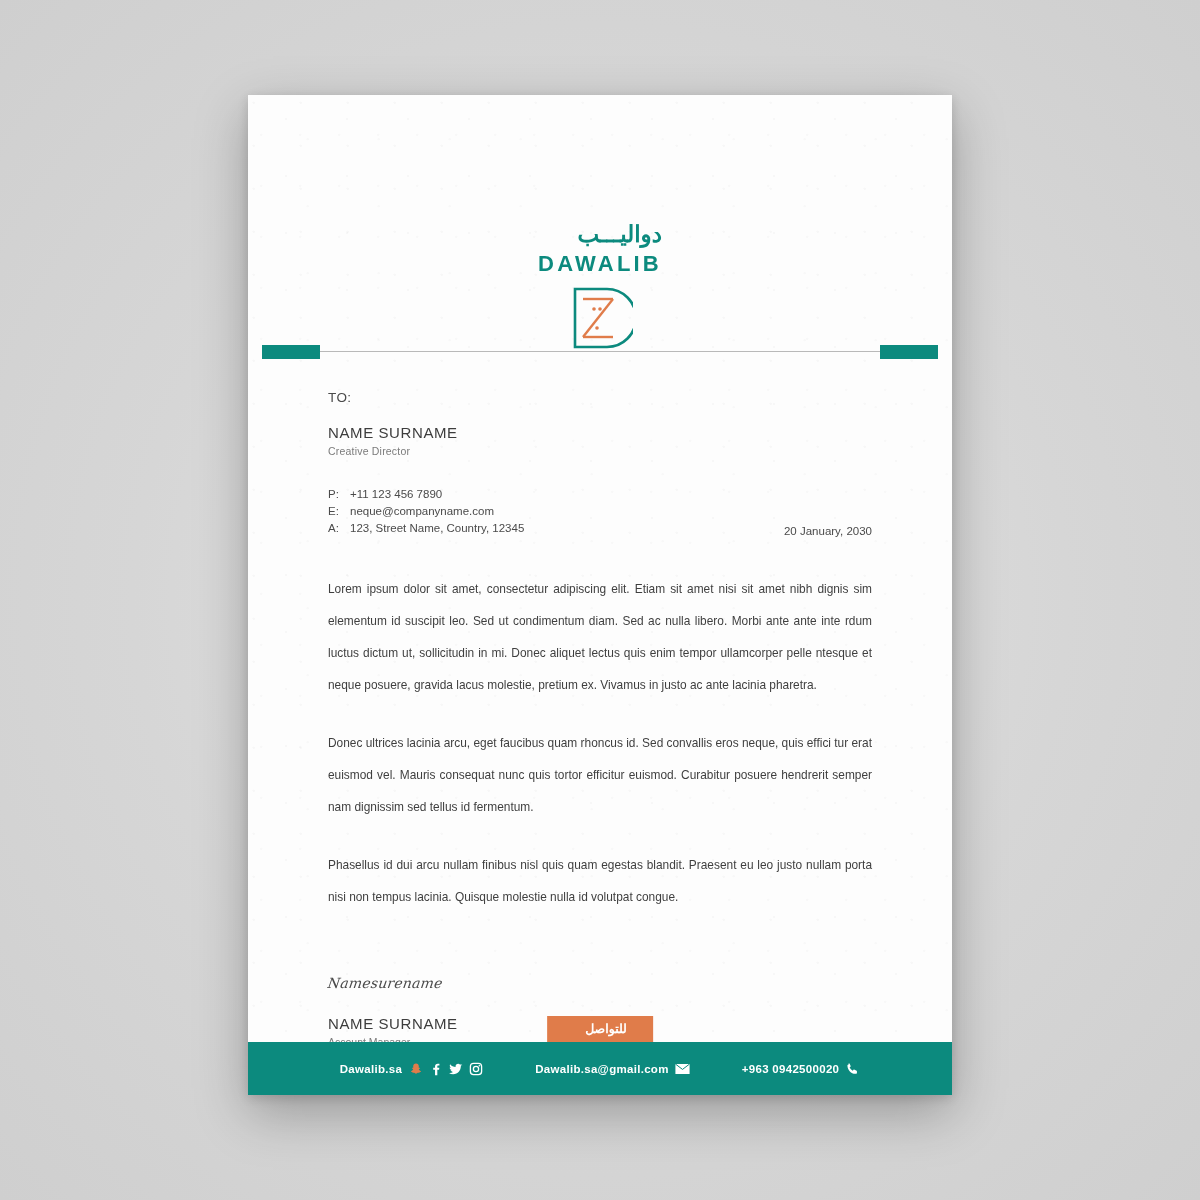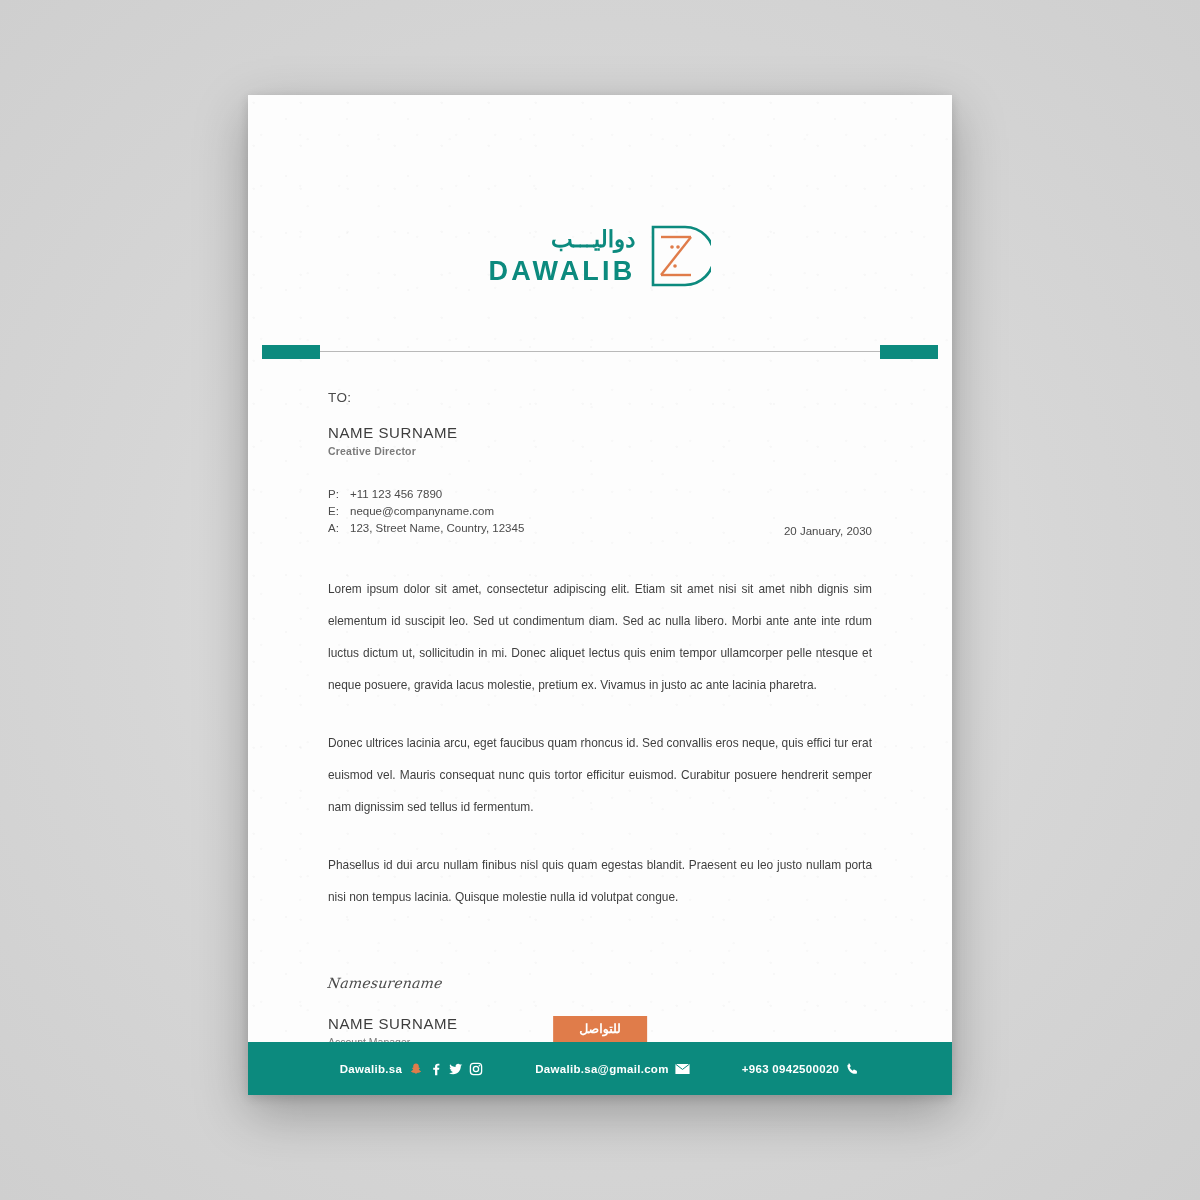--- a/index.html
+++ b/index.html
@@ -54,35 +54,36 @@
     left: 0; right: 0;
     top: 128px;
     display: flex;
     justify-content: center;
     align-items: center;
   }
   .logo-wrap {
     display: flex;
     align-items: center;
     gap: 10px;
+    flex-direction: column;
   }
   .logo-text {
     text-align: right;
     line-height: 1;
     color: #0c8a7e;
   }
   .logo-arabic {
     font-size: 23px;
     letter-spacing: 2px;
     font-weight: bold;
     color: #0c8a7e;
     margin-bottom: 7px;
   }
   .logo-latin {
-    font-size: 27px;
+    font-size: 22px;
     font-weight: bold;
     letter-spacing: 3.2px;
     color: #0c8a7e;
   }
   .logo-mark {
     width: 66px;
     height: 66px;
     position: relative;
   }
 
@@ -127,21 +128,20 @@
     margin-top: 19px;
     font-size: 15px;
     color: #3d3d3d;
     letter-spacing: 0.6px;
   }
   .recipient-role {
     margin-top: 4px;
     font-size: 10.5px;
     color: #7b7b7b;
     letter-spacing: 0.2px;
-    font-weight: bold;
   }
 
   .contact-block {
     margin-top: 29px;
     position: relative;
   }
   .contact-row {
     font-size: 11.5px;
     color: #4a4a4a;
     line-height: 17px;
@@ -205,21 +205,21 @@
     gap: 0;
   }
   .footer-tab {
     position: absolute;
     bottom: 53px;
     left: 50%;
     transform: translateX(-50%);
     background: #e07c4a;
     color: #ffffff;
     font-size: 12.5px;
-    padding: 5px 26px 6px 26px;
+    padding: 5px 26px 6px 38px;
     letter-spacing: 0.5px;
     font-weight: bold;
   }
   .footer-group {
     display: flex;
     align-items: center;
     color: #ffffff;
     font-size: 11.5px;
     font-weight: bold;
     letter-spacing: 0.3px;

